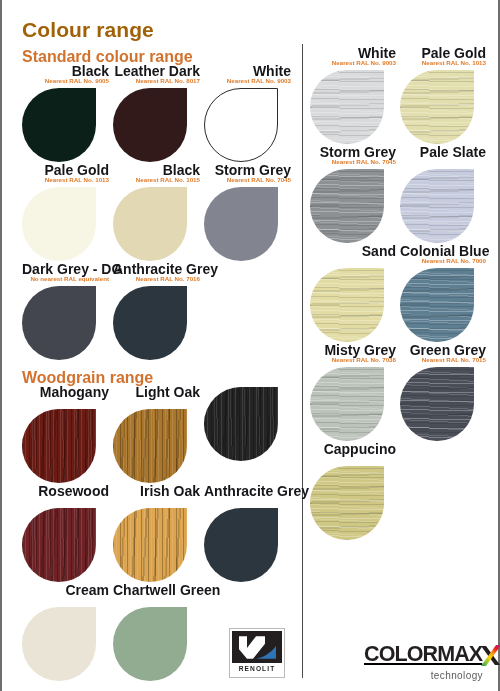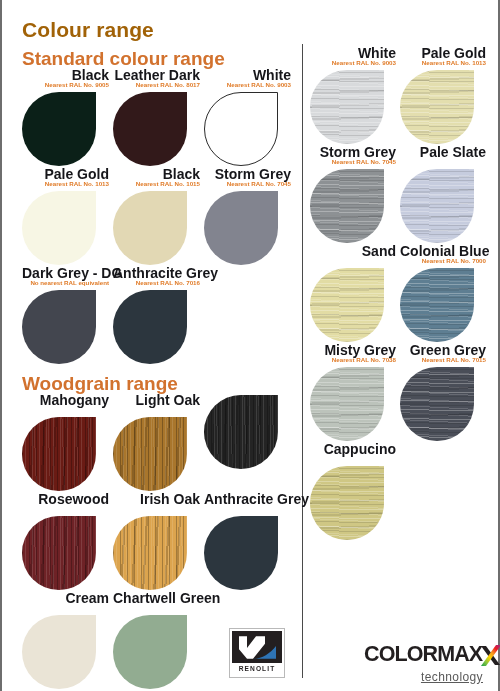--- a/index.html
+++ b/index.html
@@ -17,21 +17,21 @@
     border-right: 2px solid #6e6e6e;
   }
 
   
   .page-title {
     position: absolute; left: 20px; top: 18px;
     font-size: 21px; font-weight: bold; color: #a16207;
     letter-spacing: 0.1px;
   }
   .section-title {
-    font-size: 19px; font-weight: bold; color: #D2722E;
+    font-size: 16px; font-weight: bold; color: #D2722E;
     white-space: nowrap;
   }
 
   
   .col-left  { position: absolute; left: 20px;  top: 48px; width: 275px; }
   .col-right { position: absolute; left: 308px; top: 48px; width: 180px; }
   .divider {
     position: absolute; left: 300px; top: 44px;
     width: 1px; height: 596px; background: #4a4a4a;
   }
@@ -110,28 +110,28 @@
   }
   .renolit .mark { position: relative; width: 100%; height: 32px; background: #231f20; }
   .renolit .word {
     text-align: center; font-size: 6.6px; font-weight: bold;
     letter-spacing: 1.1px; color: #231f20; margin-top: 2px;
   }
   .colormax {
     position: absolute; left: 362px; top: 644px;
     width: 126px; height: 38px;
   }
-  .cmx-row { display: flex; align-items: flex-start; }
+  .cmx-row { display: flex; align-items: flex-start; text-decoration: underline; }
   .cmx-word {
     font-size: 21.5px; font-weight: bold; color: #231f20;
     letter-spacing: -0.9px; line-height: 21px;
   }
   .cmx-sub {
-    font-size: 12px; color: #5a5a5a; letter-spacing: 0.4px;
-    text-align: right; margin-top: -1px; padding-right: 7px; text-decoration: underline;
+    font-size: 10px; color: #5a5a5a; letter-spacing: 0.4px;
+    text-align: right; margin-top: -1px; padding-right: 7px;
   }
 </style>
 </head>
 <body>
 
 <div id="page">
 
   <div class="page-title">Colour range</div>
 
   <div class="divider"></div>

